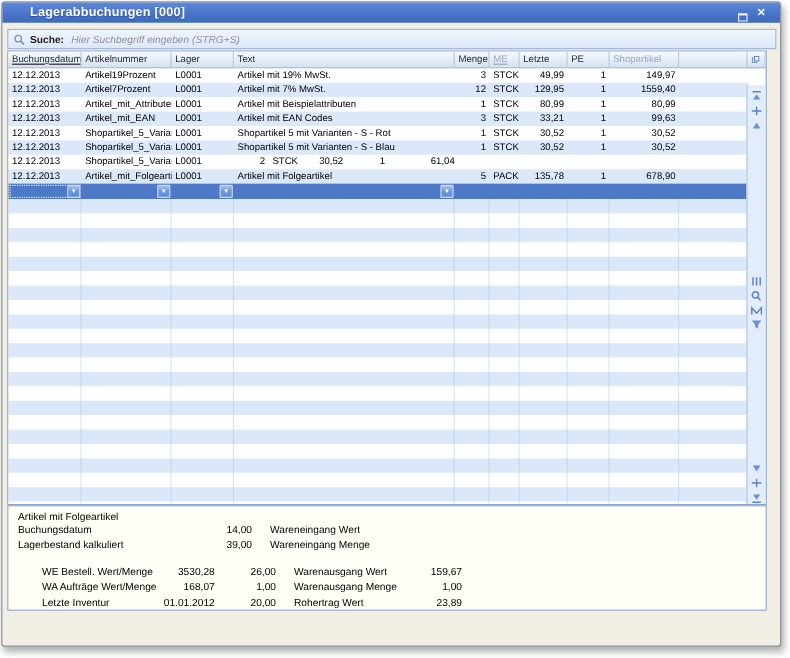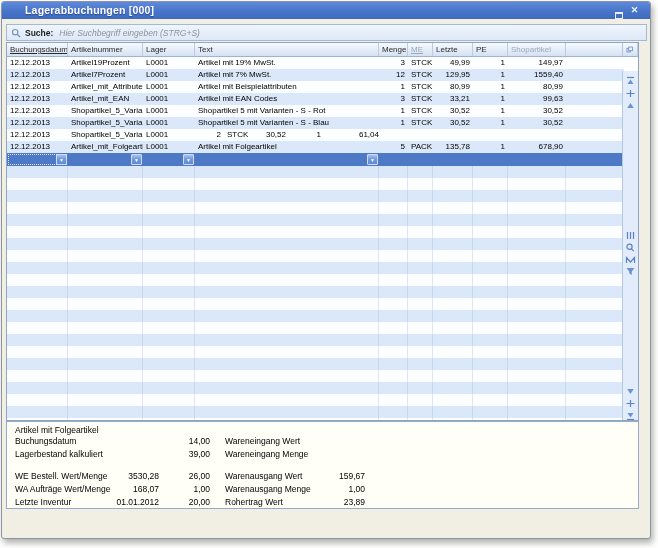--- a/index.html
+++ b/index.html
@@ -86,21 +86,21 @@
   .strip-mid { top:155px; }
   .strip-bottom { bottom:1px; }
   .sicon { display:block; width:13px; height:11px; margin:1px auto; }
   
   .details {
     position:absolute; left:4px; top:419px; width:633px; height:88px;
     background:var(--panel-bg,#fffef7); border:1px solid #96aacb; font-size:8.5px; color:#000;
   }
   .d-title { padding:3px 0 1px 8px; height:13px; white-space:nowrap; }
   .d-row { display:flex; height:13px; line-height:13px; padding-left:8px; white-space:nowrap; }
-  .d-group2 { margin-top:9px; }
+  .d-group2 { margin-top:9px;padding-left:20px; }
   .d-label  { flex:0 0 96px; overflow:hidden; }
   .d-v1 { flex:0 0 48px; text-align:right; }
   .d-v2 { flex:0 0 51px; text-align:right; }
   .d-spacer { flex:0 0 15px; }
   .d-label2 { flex:0 0 100px; overflow:hidden; }
   .d-v3 { flex:0 0 40px; text-align:right; }
 </style>
 </head>
 <body style="--titlebar: #4673c8; --selection: #4d79c7; --row-alt: #dbe8f9; --muted: #9aa7bc; --panel-bg: #fffef7; --window-bg: #f1efe3;">
 

